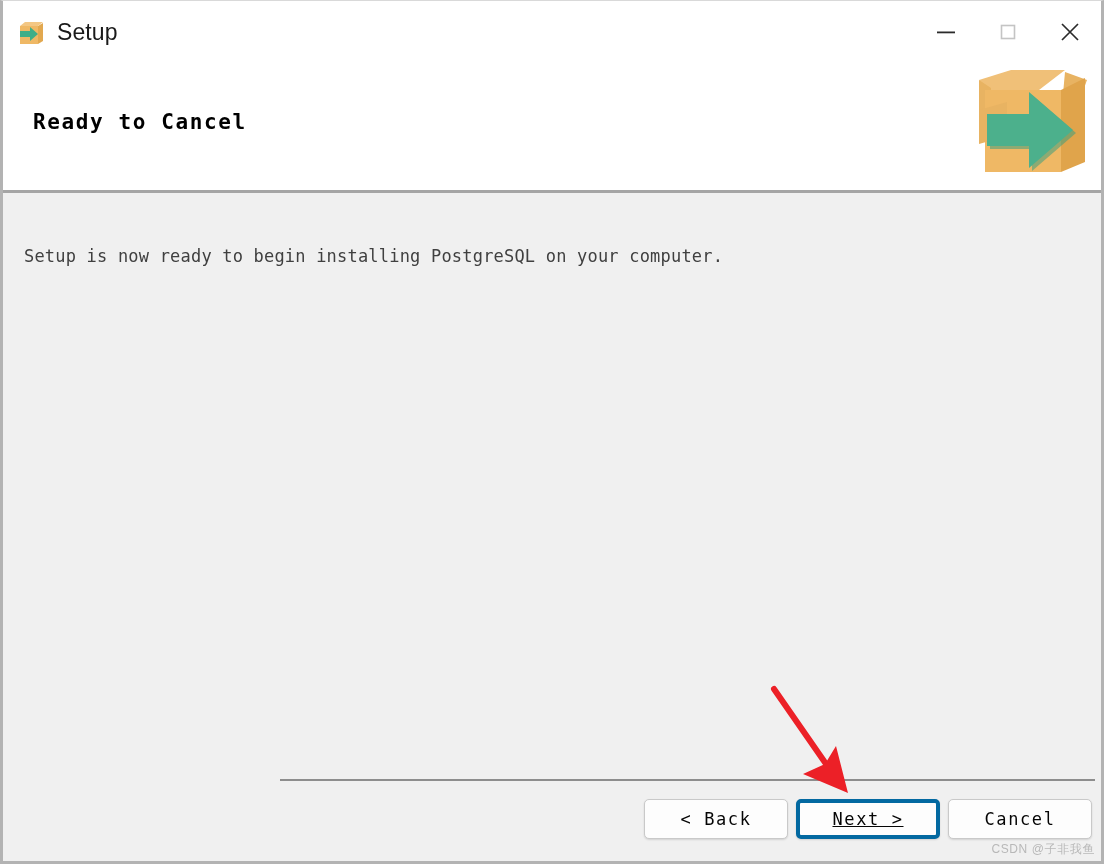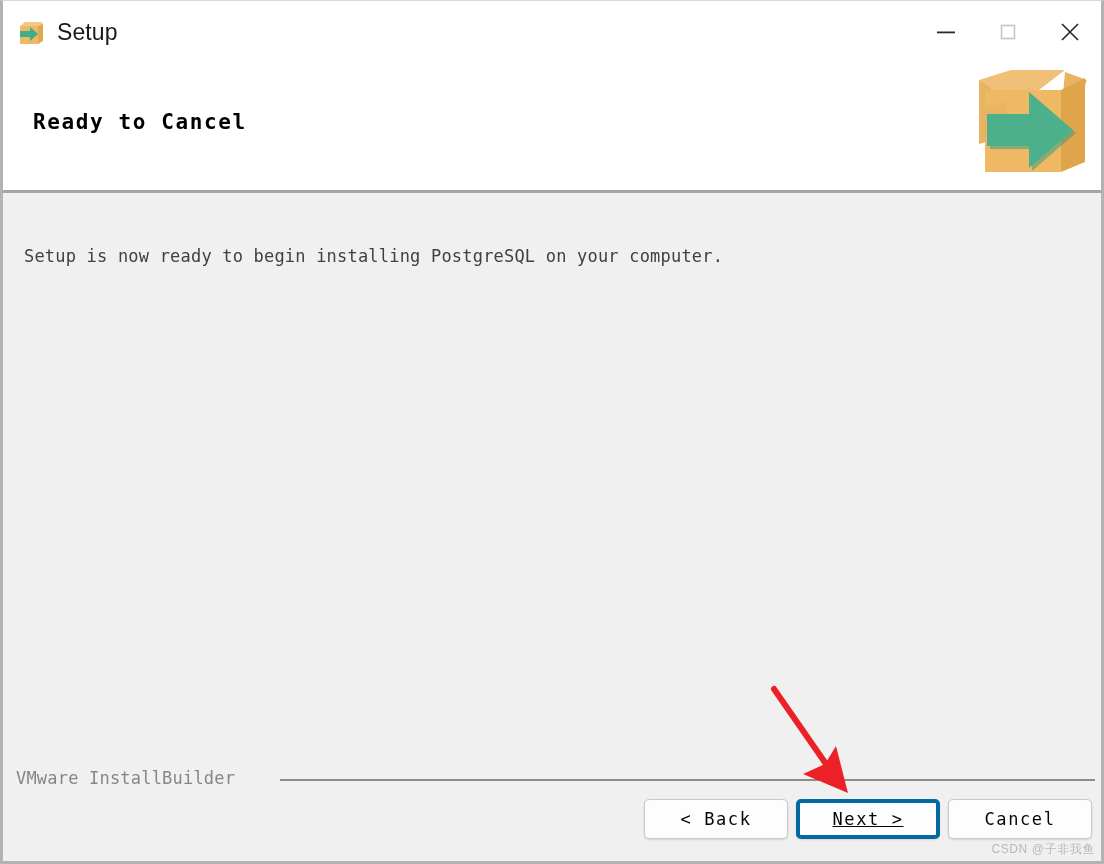--- a/index.html
+++ b/index.html
@@ -274,21 +274,20 @@
         <path d="M14 56 L56 56 L56 34 L100 72 L56 110 L56 88 L14 88 Z" fill="#4CB08C"></path>
       </svg>
     </div>
   </div>
 
   <div id="header-divider"></div>
 
   <div id="body-panel">
     <div id="body-text">Setup is now ready to begin installing PostgreSQL on your computer.</div>
 
-    <div id="footer-brand">VMware InstallBuilder</div>
     <div id="footer-rule"></div>
 
     <div id="button-row">
       <button class="wizard-btn">&lt; Back</button>
       <button class="wizard-btn focused">Next &gt;</button>
       <button class="wizard-btn">Cancel</button>
     </div>
 
     <div id="watermark">CSDN @子非我鱼</div>
   </div>

